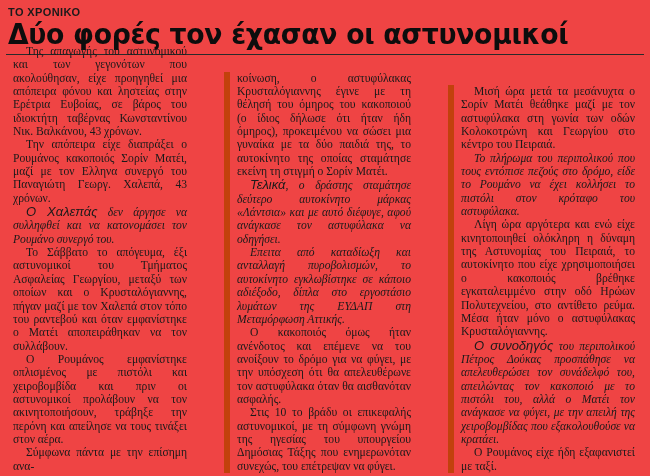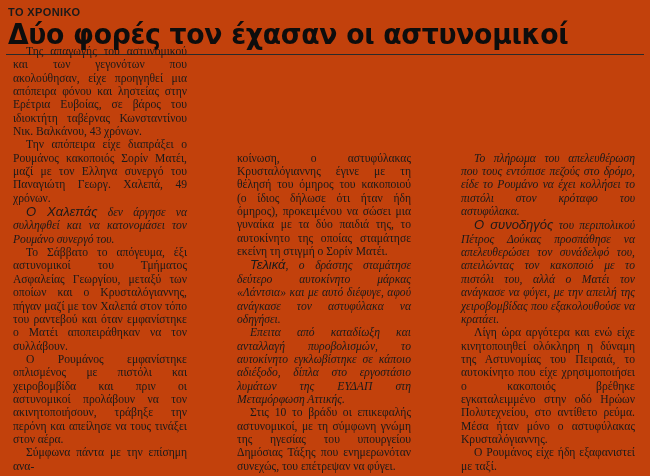--- a/index.html
+++ b/index.html
@@ -13,21 +13,21 @@
     height: 476px;
     overflow: hidden;
     font-family: "Liberation Serif", "DejaVu Serif", serif;
     color: #1a1a1a;
     position: relative;
   }
   
   .page {
     position: absolute;
     inset: 0;
-    background: #c2410c;
+    background: #ef4444;
     padding: 0;
     box-sizing: border-box;
   }
   .masthead {
     padding: 6px 8px 0 8px;
   }
   .kicker {
     font-family: "Liberation Sans", "DejaVu Sans", sans-serif;
     font-weight: bold;
     font-size: 11px;
@@ -101,33 +101,35 @@
   <div class="masthead">
     <div class="kicker">ΤΟ ΧΡΟΝΙΚΟ</div>
     <h1 class="headline">Δύο φορές τον έχασαν οι αστυνομικοί</h1>
   </div>
 
   <hr class="rule">
 
   <div class="columns">
     <div class="col">
         <p><span>Της απαγωγής του αστυνομικού και των γεγονότων που ακολούθησαν, είχε προηγηθεί μια απόπειρα φόνου και ληστείας στην Ερέτρια Ευβοίας, σε βάρος του ιδιοκτήτη ταβέρνας Κωνσταντίνου Νικ. Βαλκάνου, 43 χρόνων.</span></p>
-        <p><span>Την απόπειρα είχε διαπράξει ο Ρουμάνος κακοποιός Σορίν Ματέι, μαζί με τον Ελληνα συνεργό του Παναγιώτη Γεωργ. Χαλεπά, 49 χρόνων.</span></p>
+        <p><span>Την απόπειρα είχε διαπράξει ο Ρουμάνος κακοποιός Σορίν Ματέι, μαζί με τον Ελληνα συνεργό του Παναγιώτη Γεωργ. Χαλεπά, 43 χρόνων.</span></p>
         <p><span class="bold-ital">Ο Χαλεπάς</span><span class="ital"> δεν άργησε να συλληφθεί και να κατονομάσει τον Ρουμάνο συνεργό του.</span></p>
         <p><span>Το Σάββατο το απόγευμα, έξι αστυνομικοί του Τμήματος Ασφαλείας Γεωργίου, μεταξύ των οποίων και ο Κρυσταλόγιαννης, πήγαν μαζί με τον Χαλεπά στον τόπο του ραντεβού και όταν εμφανίστηκε ο Ματέι αποπειράθηκαν να τον συλλάβουν.</span></p>
         <p><span>Ο Ρουμάνος εμφανίστηκε οπλισμένος με πιστόλι και χειροβομβίδα και πριν οι αστυνομικοί προλάβουν να τον ακινητοποιήσουν, τράβηξε την περόνη και απείλησε να τους τινάξει στον αέρα.</span></p>
         <p><span>Σύμφωνα πάντα με την επίσημη ανα-</span></p>
       </div>
     <div class="col">
         <p class="cont"><span>κοίνωση, ο αστυφύλακας Κρυσταλόγιαννης έγινε με τη θέλησή του όμηρος του κακοποιού (ο ίδιος δήλωσε ότι ήταν ήδη όμηρος), προκειμένου να σώσει μια γυναίκα με τα δύο παιδιά της, το αυτοκίνητο της οποίας σταμάτησε εκείνη τη στιγμή ο Σορίν Ματέι.</span></p>
         <p><span class="bold-ital">Τελικά</span><span class="ital">, ο δράστης σταμάτησε δεύτερο αυτοκίνητο μάρκας «Λάντσια» και με αυτό διέφυγε, αφού ανάγκασε τον αστυφύλακα να οδηγήσει.</span></p>
         <p><span class="ital">Επειτα από καταδίωξη και ανταλλαγή πυροβολισμών, το αυτοκίνητο εγκλωβίστηκε σε κάποιο αδιέξοδο, δίπλα στο εργοστάσιο λυμάτων της ΕΥΔΑΠ στη Μεταμόρφωση Αττικής.</span></p>
+        <p><span>Ο κακοποιός όμως ήταν ανένδοτος και επέμενε να του ανοίξουν το δρόμο για να φύγει, με την υπόσχεση ότι θα απελευθέρωνε τον αστυφύλακα όταν θα αισθανόταν ασφαλής.</span></p>
         <p><span>Στις 10 το βράδυ οι επικεφαλής αστυνομικοί, με τη σύμφωνη γνώμη της ηγεσίας του υπουργείου Δημόσιας Τάξης που ενημερωνόταν συνεχώς, του επέτρεψαν να φύγει.</span></p>
       </div>
     <div class="col">
-        <p><span class="ital">Το πλήρωμα του απελευθέρωση που τους εντόπισε πεζούς στο δρόμο, είδε το Ρουμάνο να έχει κολλήσει το πιστόλι στον κρόταφο του αστυφύλακα.</span></p>
+        <p><span>Μισή ώρα μετά τα μεσάνυχτα ο Σορίν Ματέι θεάθηκε μαζί με τον αστυφύλακα στη γωνία των οδών Κολοκοτρώνη και Γεωργίου στο κέντρο του Πειραιά.</span></p>
+        <p><span class="ital">Το πλήρωμα του περιπολικού που τους εντόπισε πεζούς στο δρόμο, είδε το Ρουμάνο να έχει κολλήσει το πιστόλι στον κρόταφο του αστυφύλακα.</span></p>
+        <p><span>Λίγη ώρα αργότερα και ενώ είχε κινητοποιηθεί ολόκληρη η δύναμη της Αστυνομίας του Πειραιά, το αυτοκίνητο που είχε χρησιμοποιήσει ο κακοποιός βρέθηκε εγκαταλειμμένο στην οδό Ηρώων Πολυτεχνείου, στο αντίθετο ρεύμα. Μέσα ήταν μόνο ο αστυφύλακας Κρυσταλόγιαννης.</span></p>
         <p><span class="bold-ital">Ο συνοδηγός</span><span class="ital"> του περιπολικού Πέτρος Δούκας προσπάθησε να απελευθερώσει τον συνάδελφό του, απειλώντας τον κακοποιό με το πιστόλι του, αλλά ο Ματέι τον ανάγκασε να φύγει, με την απειλή της χειροβομβίδας που εξακολουθούσε να κρατάει.</span></p>
-        <p><span>Λίγη ώρα αργότερα και ενώ είχε κινητοποιηθεί ολόκληρη η δύναμη της Αστυνομίας του Πειραιά, το αυτοκίνητο που είχε χρησιμοποιήσει ο κακοποιός βρέθηκε εγκαταλειμμένο στην οδό Ηρώων Πολυτεχνείου, στο αντίθετο ρεύμα. Μέσα ήταν μόνο ο αστυφύλακας Κρυσταλόγιαννης.</span></p>
         <p><span>Ο Ρουμάνος είχε ήδη εξαφανιστεί με ταξί.</span></p>
       </div>
   </div>
 
 </div>
 
 </body></html>

